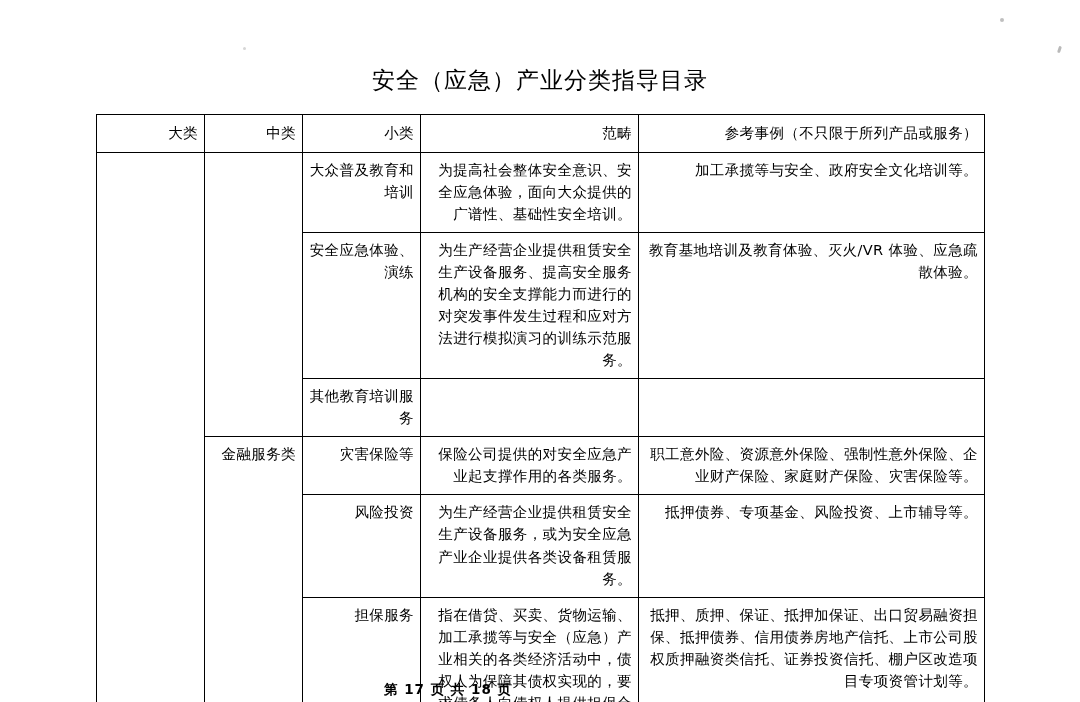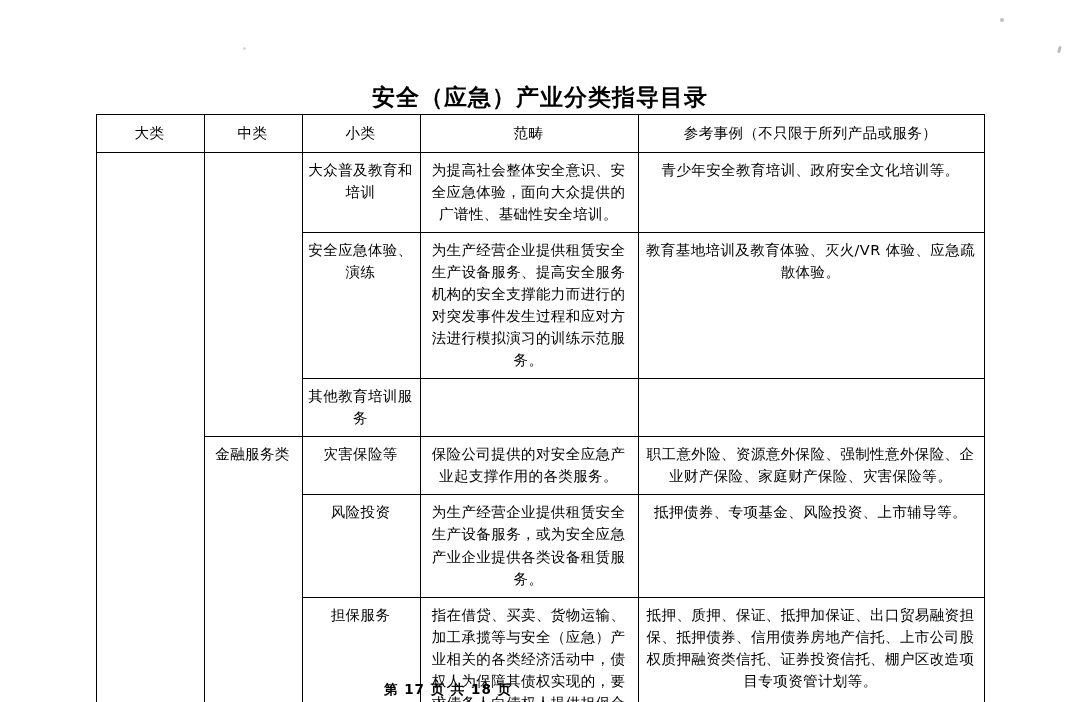--- a/index.html
+++ b/index.html
@@ -24,26 +24,26 @@
   .speck {
     position: absolute;
     background: #8a8a8a;
   }
   .speck.s1 { left: 1000px; top: 18px; width: 4px; height: 4px; border-radius: 50%; opacity: .55; }
   .speck.s2 { left: 1058px; top: 46px; width: 3px; height: 7px; border-radius: 2px; opacity: .6; transform: rotate(18deg); }
   .speck.s3 { left: 243px; top: 47px; width: 3px; height: 3px; border-radius: 50%; opacity: .35; }
 
   .doc-title {
     position: absolute;
-    top: 82px;
+    top: 65px;
     left: 0;
     width: 1080px;
     text-align: center;
     font-size: 23px;
-    font-weight: bold;
+    font-weight: normal;
     letter-spacing: 1px;
     font-family: "DejaVu Serif", "Liberation Serif", serif;
   }
 
   table.cat-table {
     position: absolute;
     top: 114px;
     left: 96px;
     width: 888px;
     border-collapse: collapse;
@@ -56,21 +56,21 @@
   table.cat-table col.c5 { width: 346px; }
 
   table.cat-table th,
   table.cat-table td {
     border: 1px solid #000000;
     vertical-align: top;
     padding: 6px 6px 7px 4px;
     font-size: 14.5px;
     line-height: 1.52;
     font-weight: normal;
-    text-align: center;
+    text-align: right;
     letter-spacing: .4px;
   }
   table.cat-table thead th {
     padding-top: 7px;
     padding-bottom: 8px;
     font-size: 14.5px;
   }
   td.blank-cell { }
   .footer {
     position: absolute;
@@ -110,21 +110,21 @@
         <th>范畴</th>
         <th>参考事例（不只限于所列产品或服务）</th>
       </tr>
     </thead>
     <tbody>
       <tr>
         <td class="blank-cell" rowspan="8"></td>
         <td class="blank-cell" rowspan="3"></td>
         <td>大众普及教育和培训</td>
         <td>为提高社会整体安全意识、安全应急体验，面向大众提供的广谱性、基础性安全培训。</td>
-        <td>青少年安全教育培训、政府安全文化培训等。</td>
+        <td>加工承揽等与安全、政府安全文化培训等。</td>
       </tr>
       <tr>
         <td>安全应急体验、演练</td>
         <td>为生产经营企业提供租赁安全生产设备服务、提高安全服务机构的安全支撑能力而进行的对突发事件发生过程和应对方法进行模拟演习的训练示范服务。</td>
         <td>教育基地培训及教育体验、灭火/VR 体验、应急疏散体验。</td>
       </tr>
       <tr>
         <td>其他教育培训服务</td>
         <td class="blank-cell"></td>
         <td class="blank-cell"></td>

